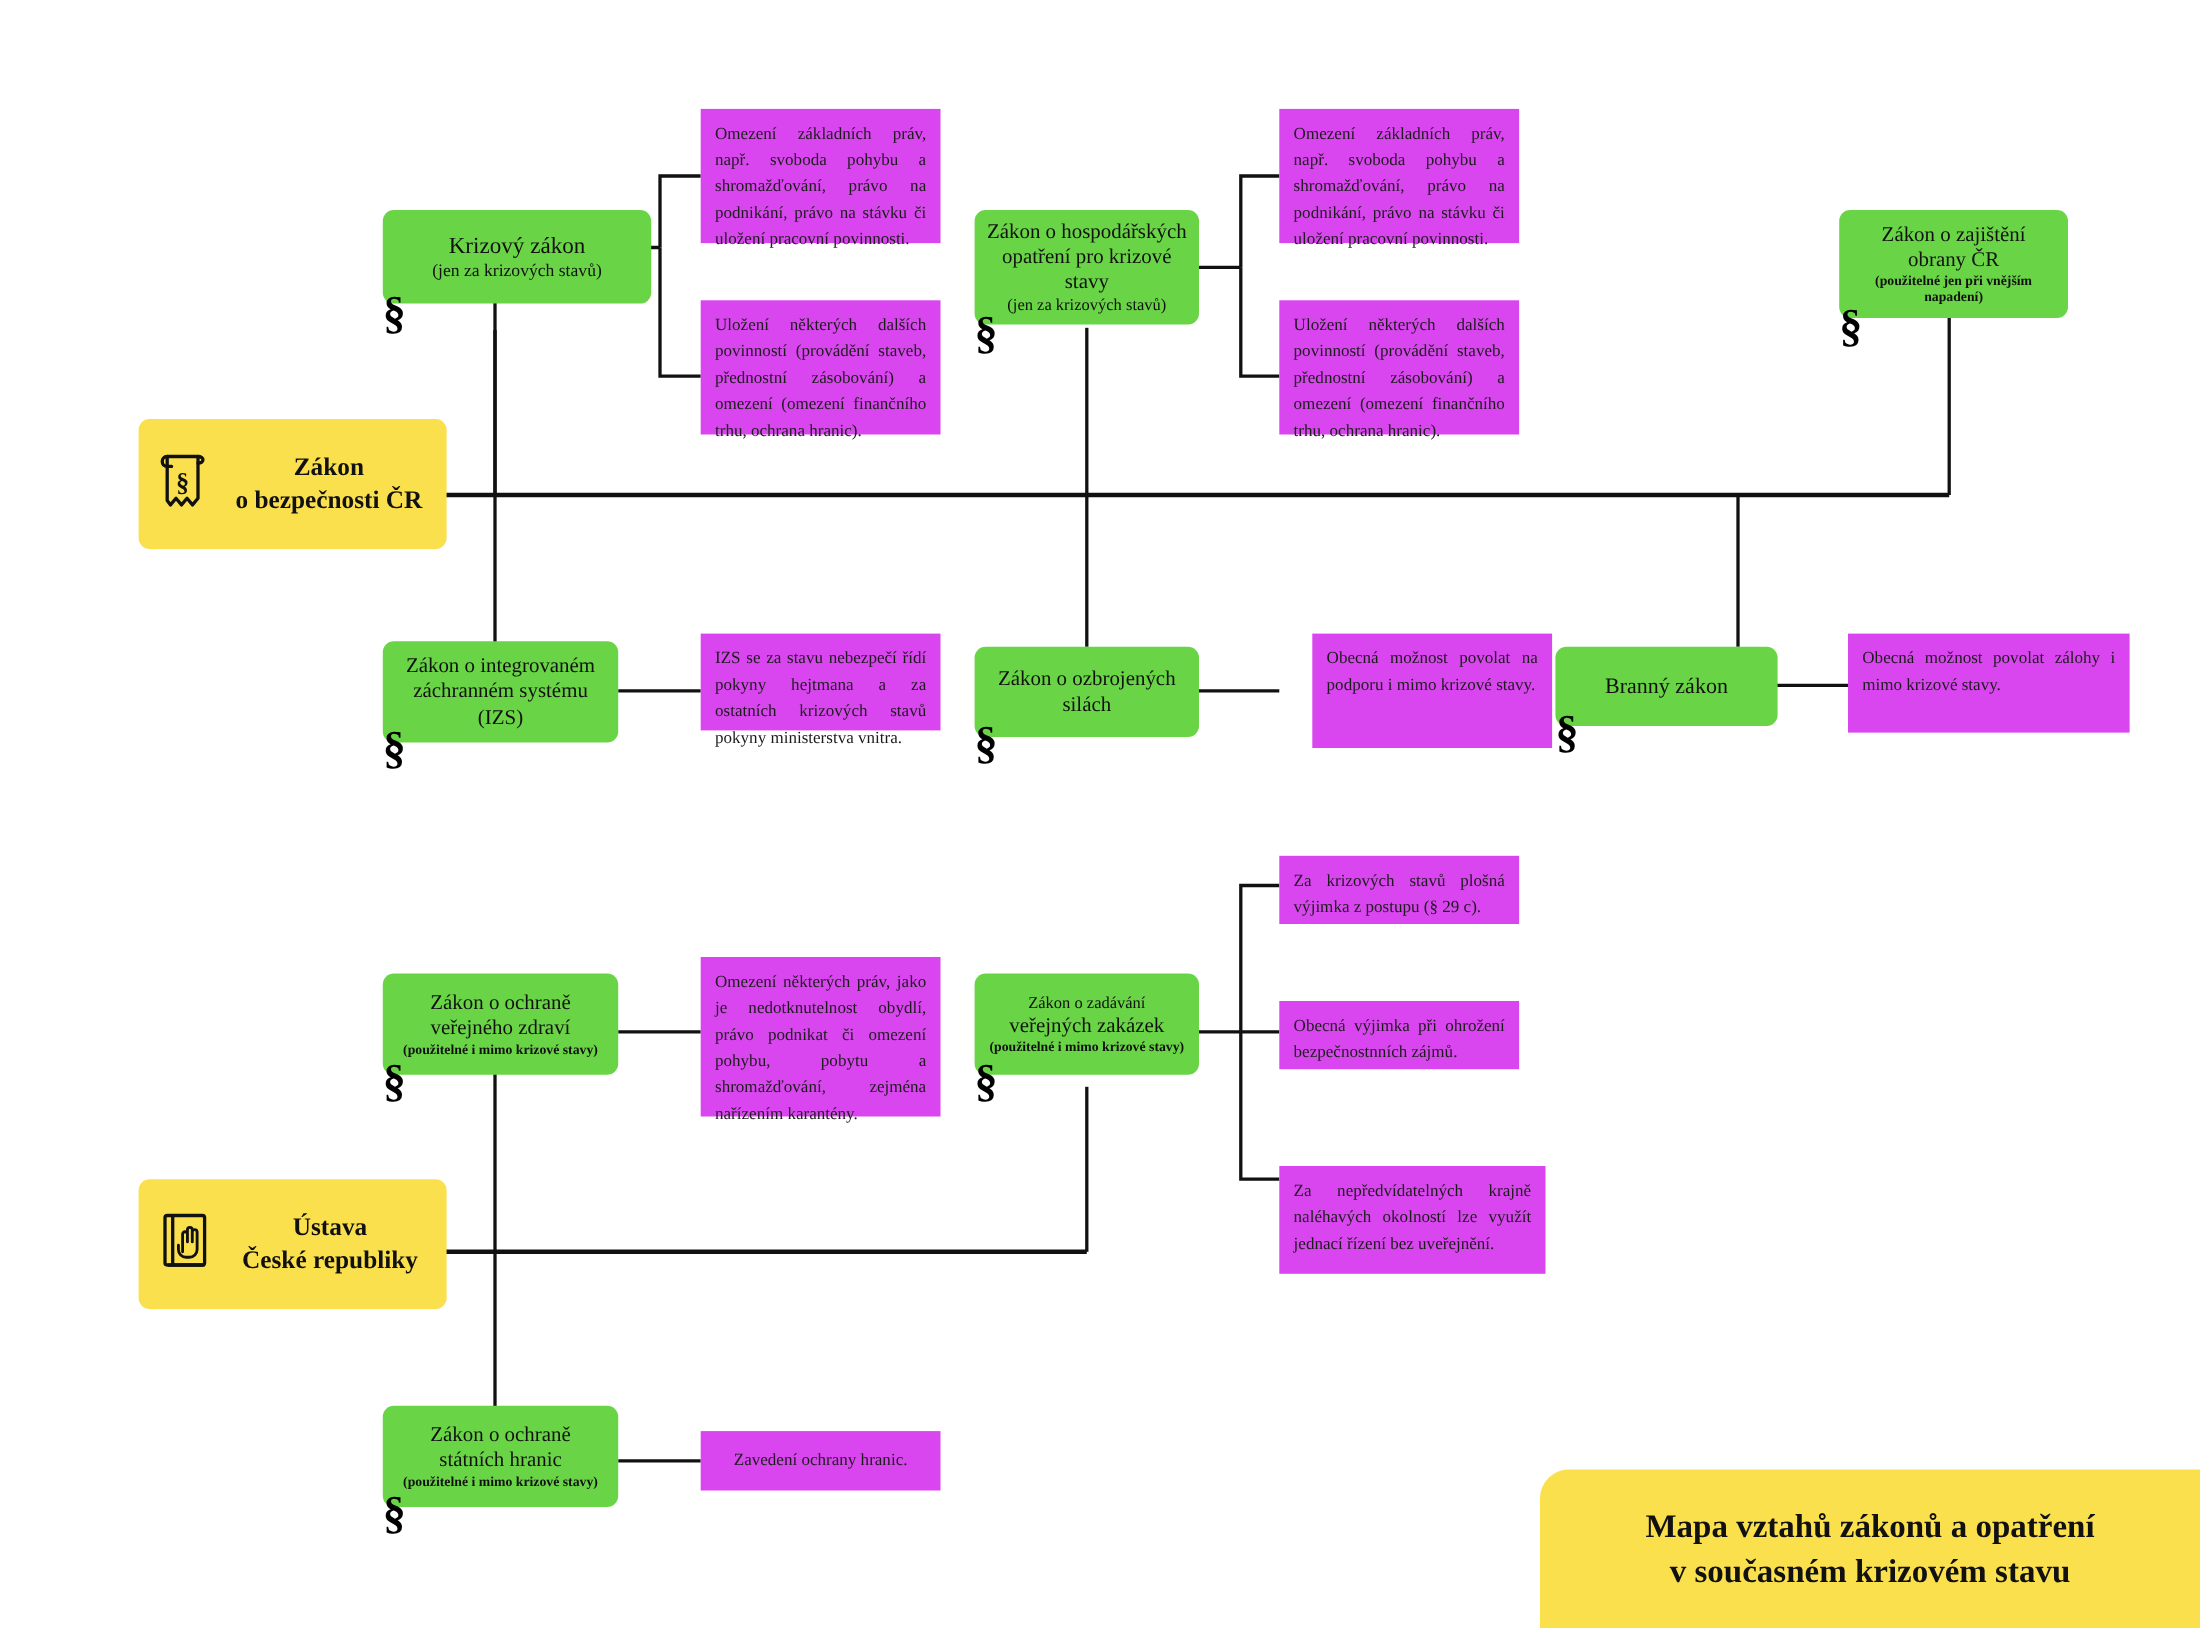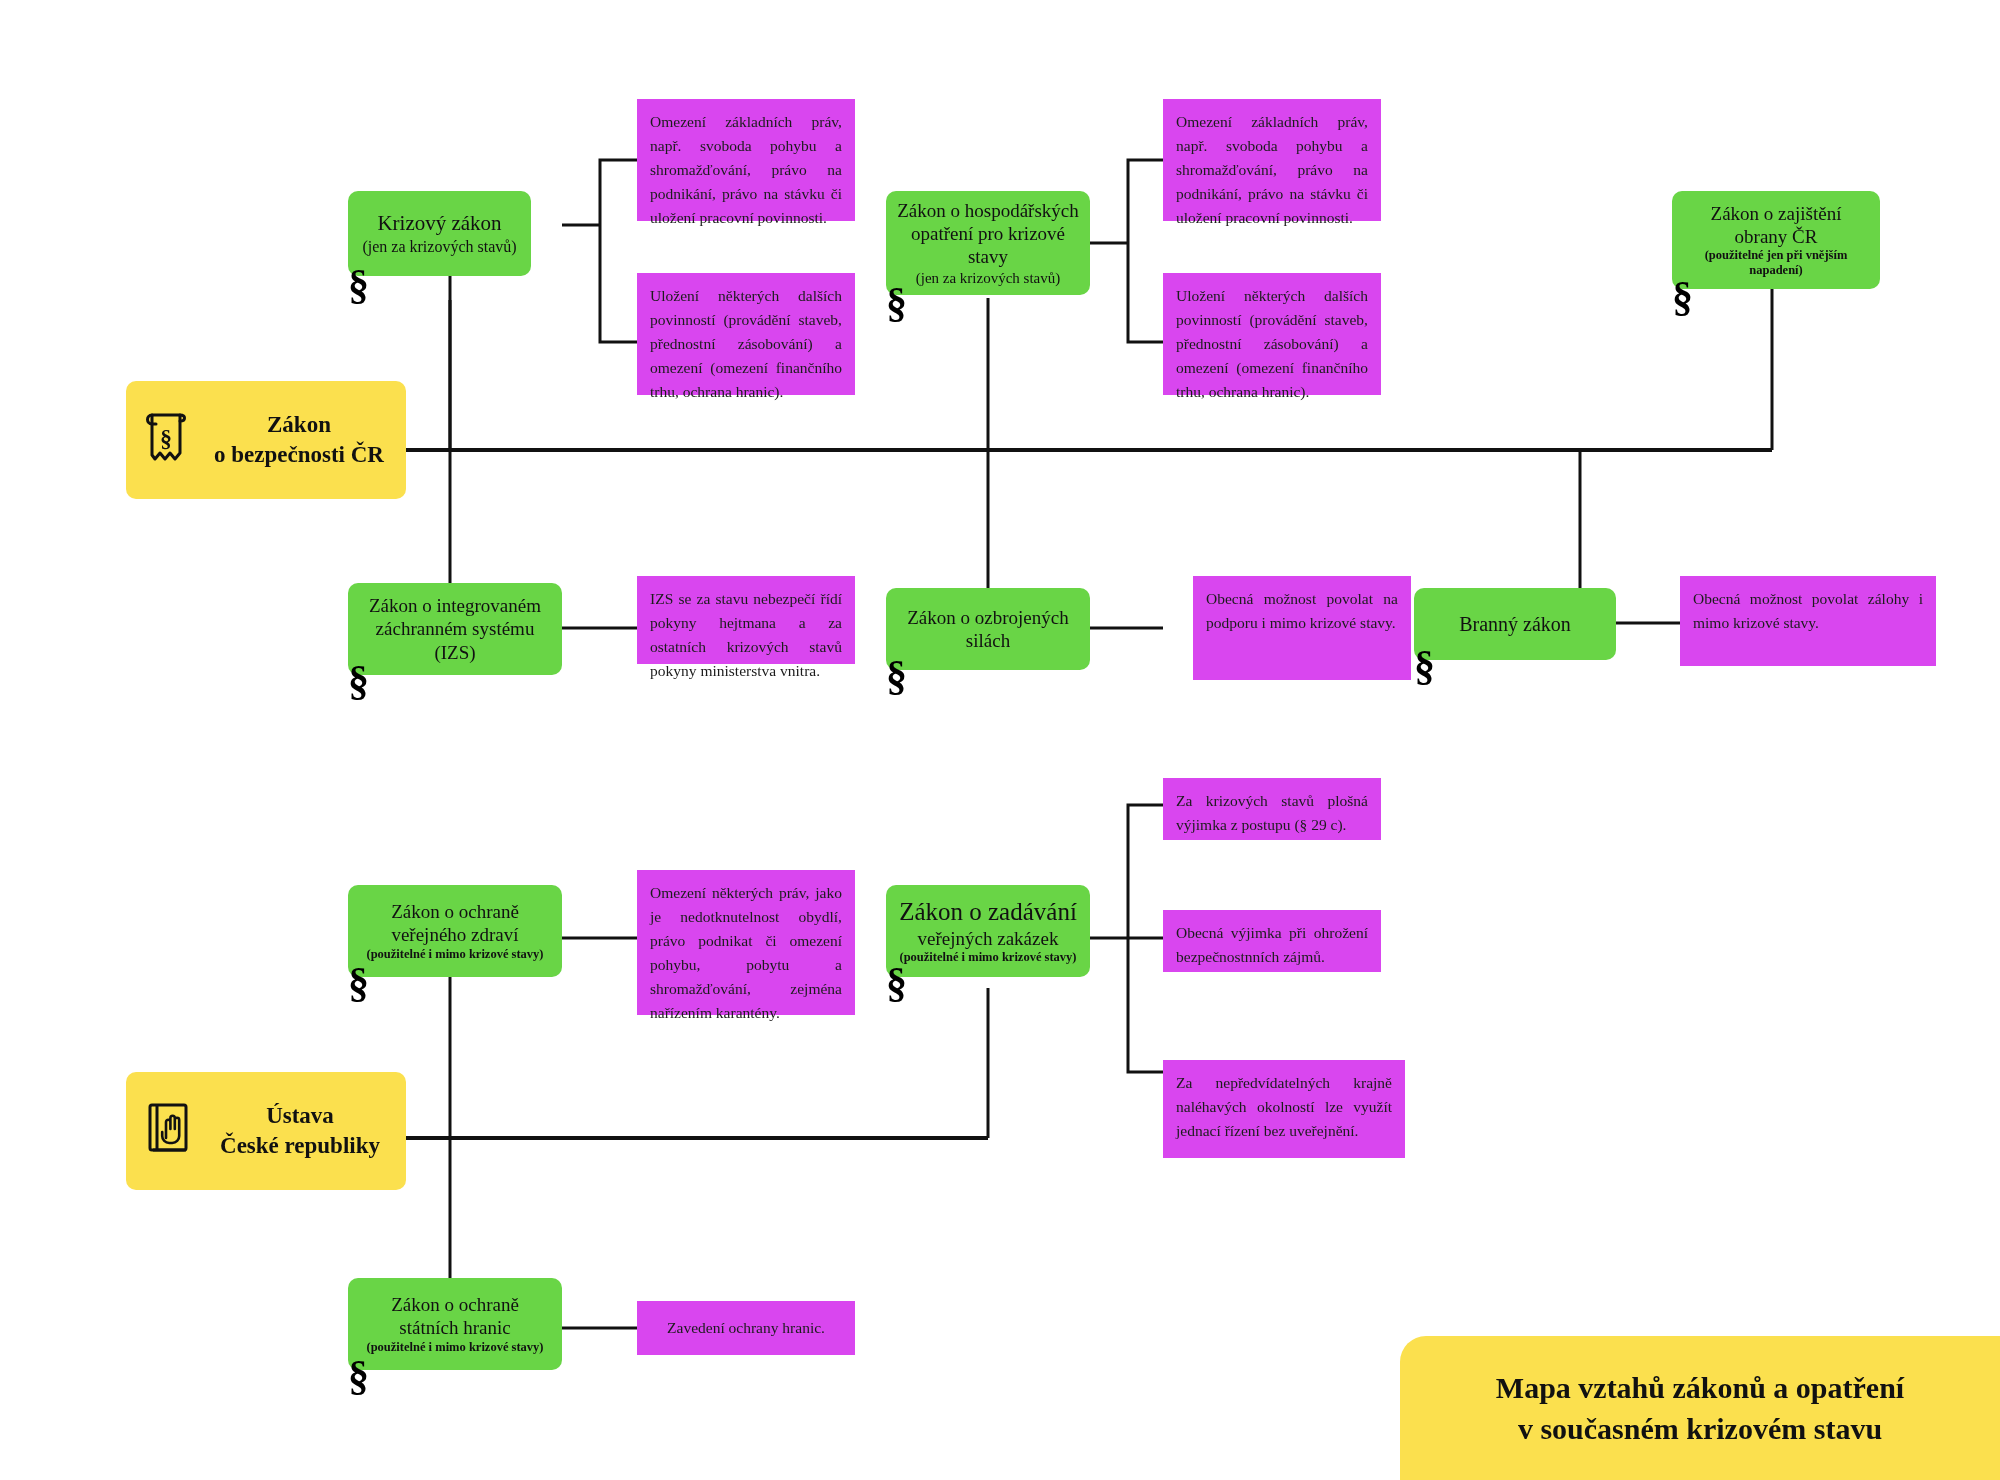--- a/index.html
+++ b/index.html
@@ -86,21 +86,21 @@
 
       <path d="M 1090 938 L 1128 938"></path>
       <path d="M 1128 938 L 1128 805 L 1163 805"></path>
       <path d="M 1128 938 L 1163 938"></path>
       <path d="M 1128 938 L 1128 1072 L 1163 1072"></path>
 
       <path d="M 562 1328 L 637 1328"></path>
     </g>
   </svg>
 
-  <div class="node green" style="left:348px;top:191px;width:183px;height:85px;">
+  <div class="node green" style="left:348px;top:191px;width:244px;height:85px;">
     <div class="t1">Krizový zákon</div>
     <div class="t2">(jen za krizových stavů)</div>
   </div>
   <div class="para" style="left:348px;top:264px;">§</div>
 
   <div class="node green" style="left:886px;top:191px;width:204px;height:104px;">
     <div class="t2" style="font-size:19px;">Zákon o hospodářských</div>
     <div class="t2" style="font-size:19px;">opatření pro krizové stavy</div>
     <div class="t2" style="font-size:15px;">(jen za krizových stavů)</div>
   </div>
@@ -132,21 +132,21 @@
   <div class="para" style="left:1414px;top:645px;">§</div>
 
   <div class="node green" style="left:348px;top:885px;width:214px;height:92px;">
     <div class="t2" style="font-size:19px;">Zákon o ochraně</div>
     <div class="t2" style="font-size:19px;">veřejného zdraví</div>
     <div class="t3">(použitelné i mimo krizové stavy)</div>
   </div>
   <div class="para" style="left:348px;top:962px;">§</div>
 
   <div class="node green" style="left:886px;top:885px;width:204px;height:92px;">
-    <div class="t2" style="font-size:25px;">Zákon o zadávání</div>
+    <div class="t2" style="font-size:15px;">Zákon o zadávání</div>
     <div class="t2" style="font-size:19px;">veřejných zakázek</div>
     <div class="t3">(použitelné i mimo krizové stavy)</div>
   </div>
   <div class="para" style="left:886px;top:962px;">§</div>
 
   <div class="node green" style="left:348px;top:1278px;width:214px;height:92px;">
     <div class="t2" style="font-size:19px;">Zákon o ochraně</div>
     <div class="t2" style="font-size:19px;">státních hranic</div>
     <div class="t3">(použitelné i mimo krizové stavy)</div>
   </div>

